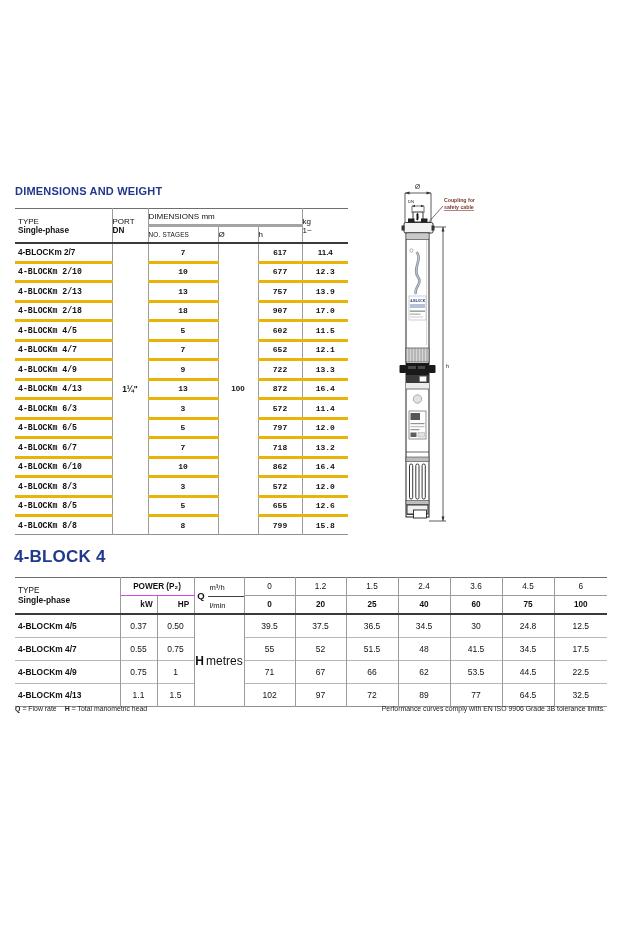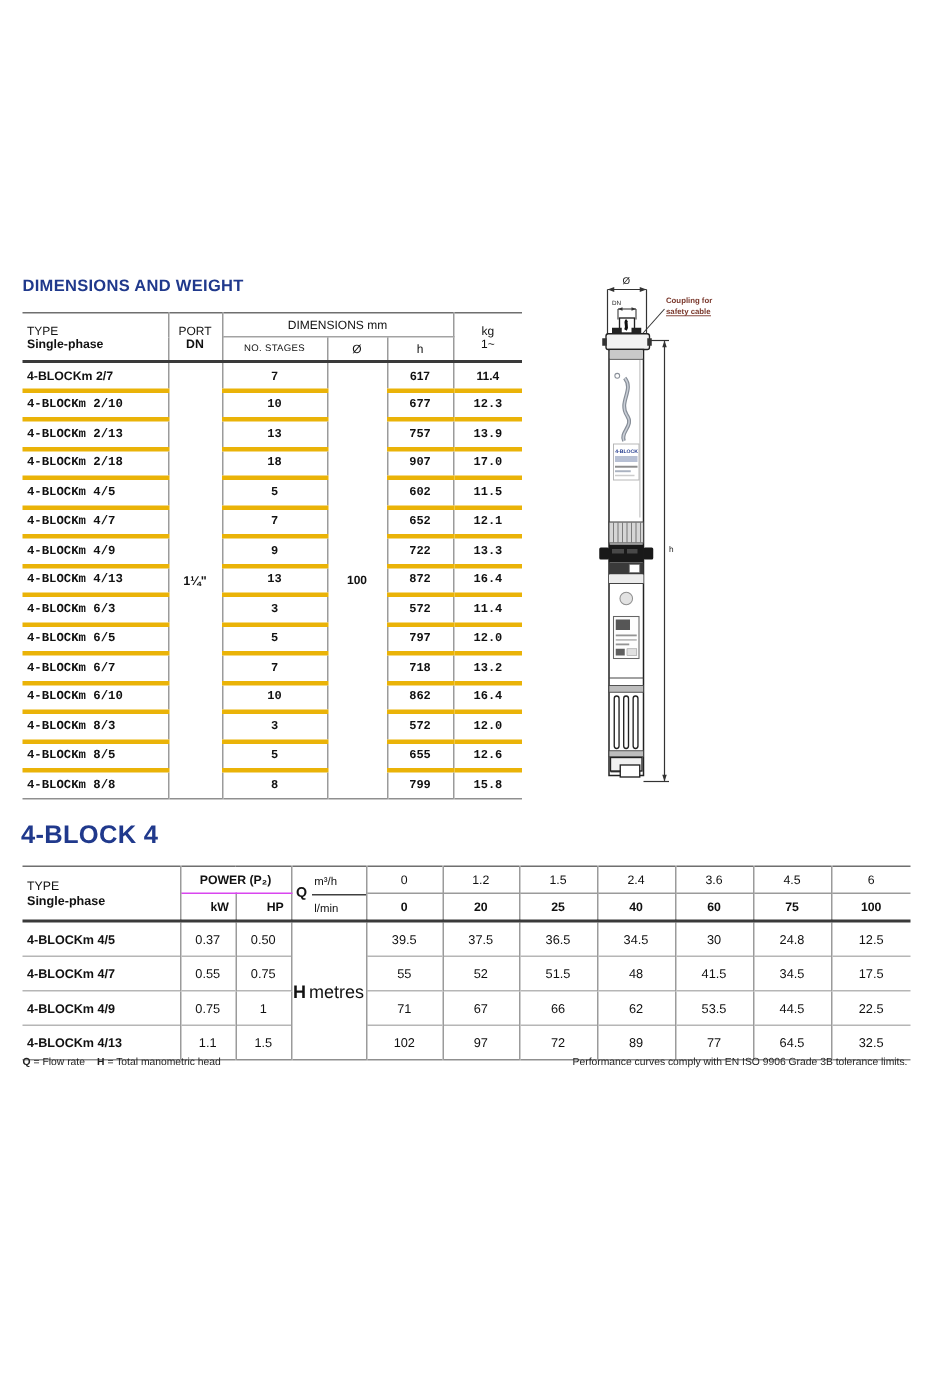--- a/index.html
+++ b/index.html
@@ -13,24 +13,24 @@
   .sec-title.s2{left:14px;top:547px;font-size:17px;letter-spacing:.2px;}
 
   
   table{border-collapse:collapse;table-layout:fixed;}
   th,td{padding:0;vertical-align:middle;overflow:hidden;white-space:nowrap;}
 
   
   .t1wrap{position:absolute;left:15px;top:208px;}
   .t1{width:333px;border-top:1px solid #6f6f6f;border-bottom:1px solid #8f8f8f;}
   .t1 thead{border-bottom:2px solid #3a3a3a;}
-  .t1 th{font-weight:normal;font-size:8px;text-align:center;height:15px;}
+  .t1 th{font-weight:normal;font-size:8px;text-align:left;height:15px;}
   .t1 .h-type,.t1 .c-type{text-align:left;padding-left:3px;}
   .t1 .h-sub{font-weight:bold;font-size:8.2px;}
-  .t1 .h-dims{border-bottom:1px solid #a3a3a3;}
+  .t1 .h-dims{border-bottom:3px solid #a3a3a3;}
   .t1 .h-stages{font-size:6.4px;letter-spacing:.2px;}
   .t1 td{height:16.5px;font-size:8px;font-weight:bold;text-align:center;}
   .t1 .c-type{font-size:8.2px;}
   .t1 .vr{border-right:1px solid #9b9b9b;}
   .t1 tbody tr:not(:first-child) td{border-top:3px solid #eab308;font-family:Liberation Mono, monospace;}
   .t1 .c-port{font-size:8.4px;}
 
   
   .t2wrap{position:absolute;left:15px;top:577px;}
   .t2{width:590px;border-top:1px solid #6f6f6f;border-bottom:1px solid #8f8f8f;}

